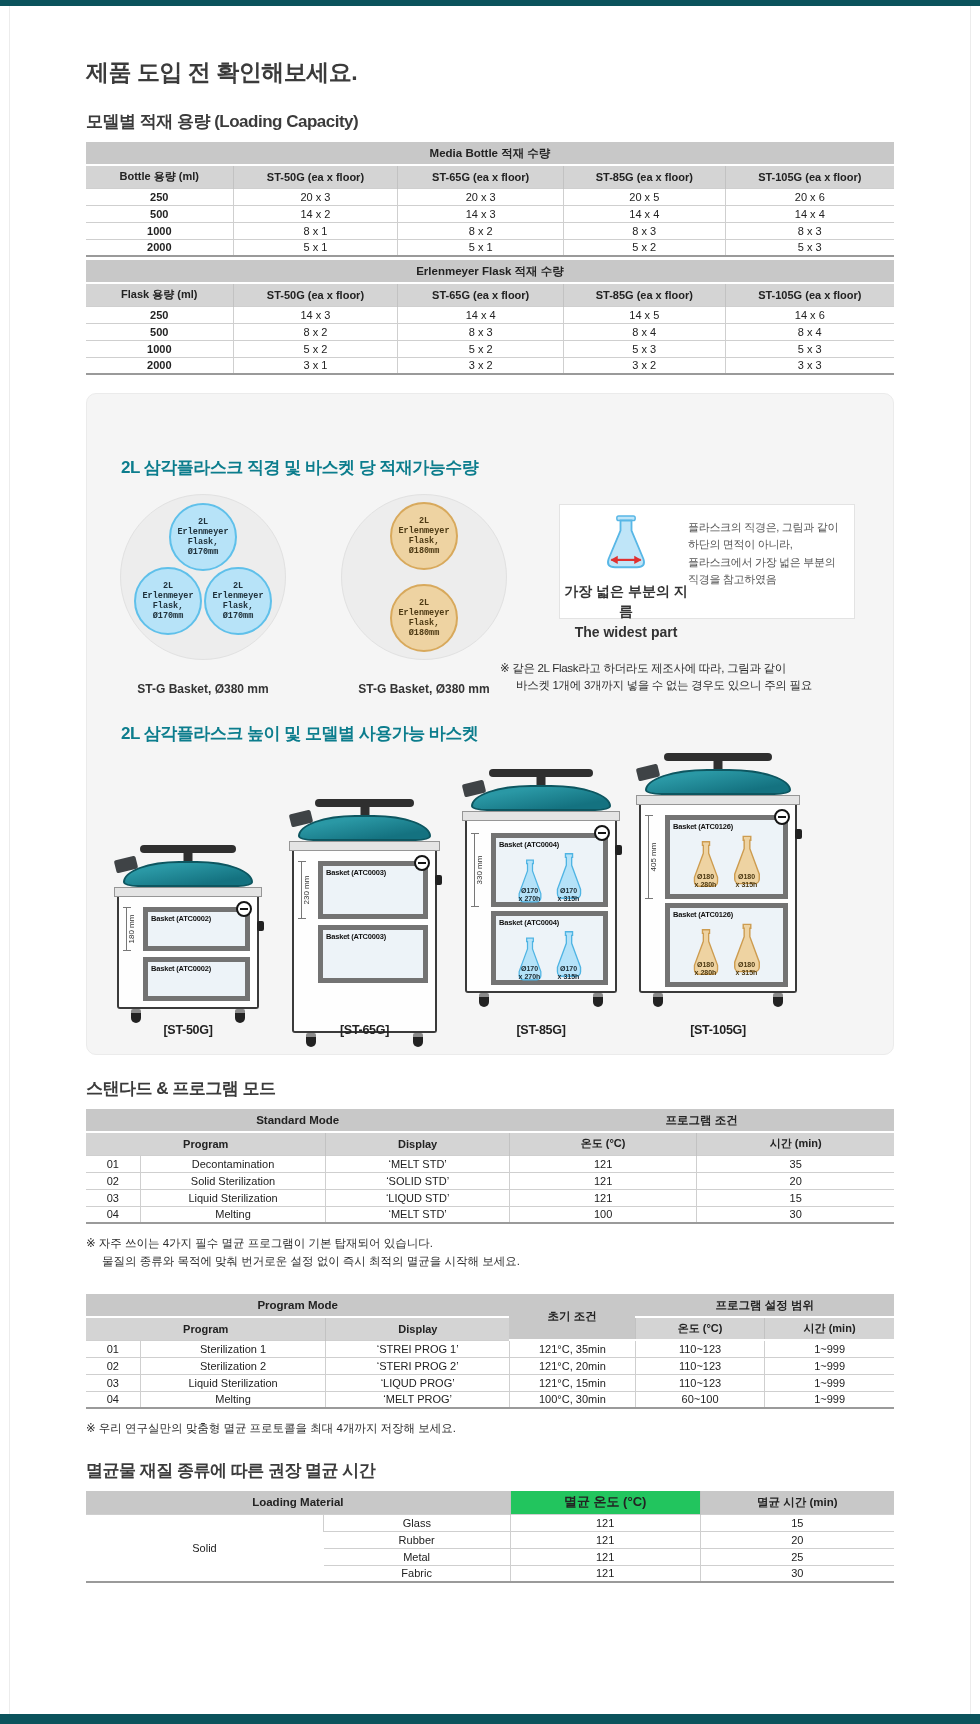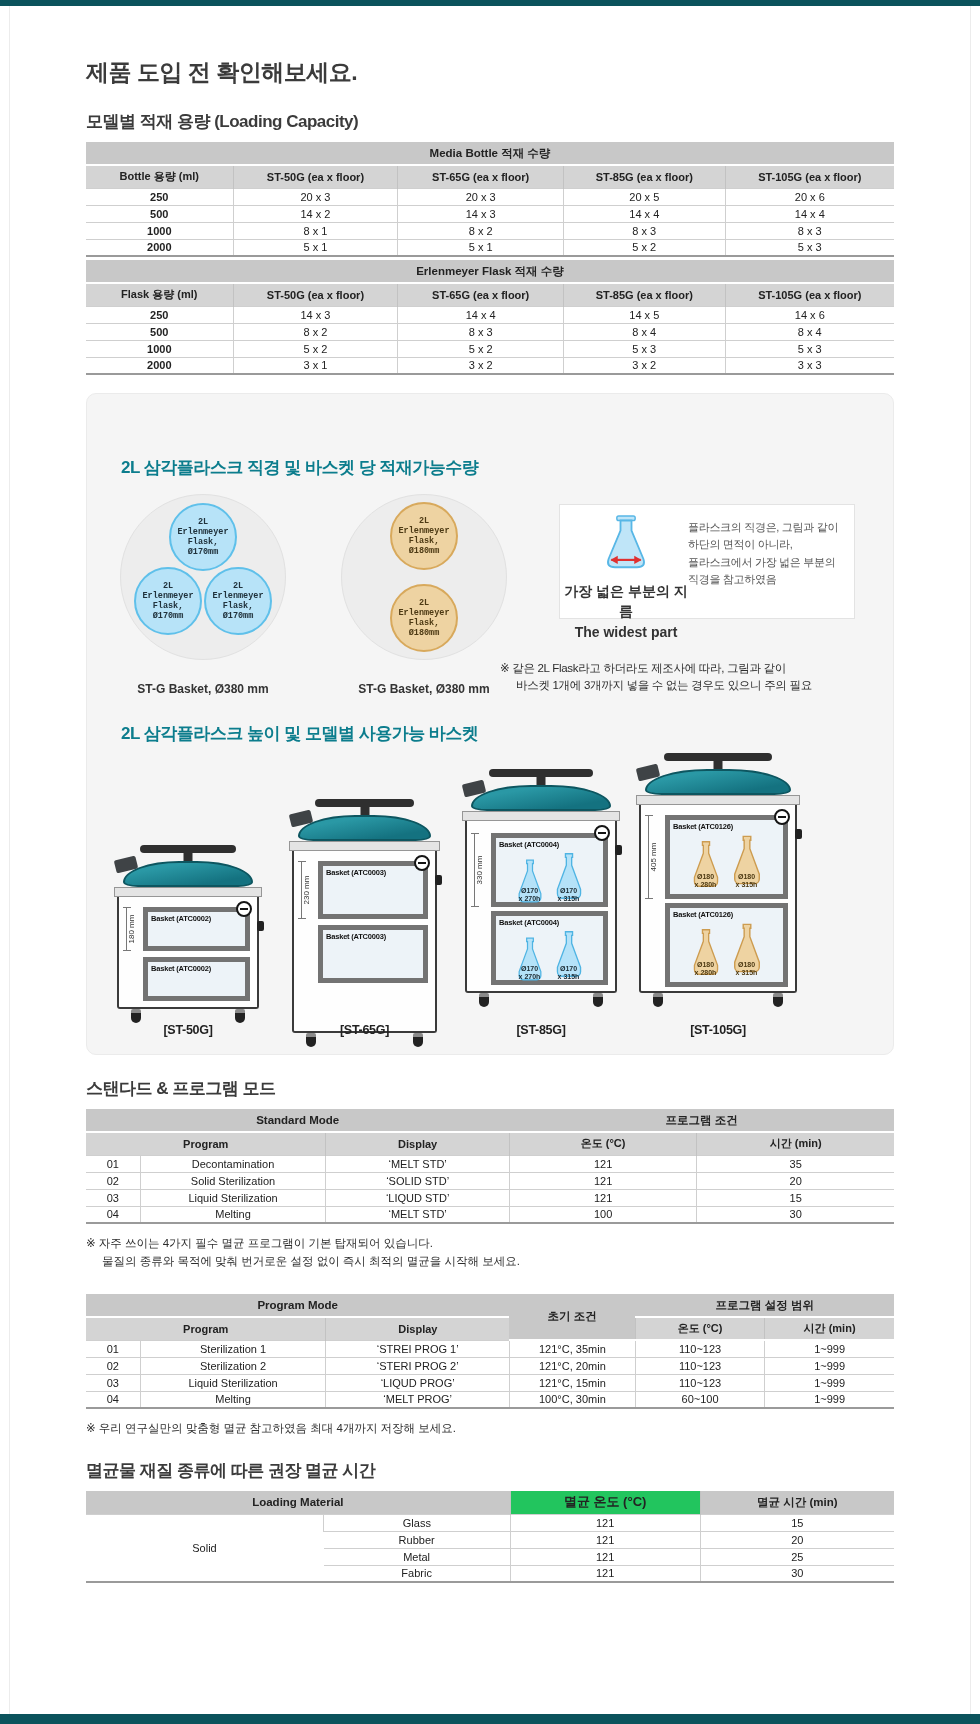--- a/index.html
+++ b/index.html
@@ -530,21 +530,21 @@
           <td>Melting</td>
           <td>‘MELT PROG’</td>
           <td>100°C, 30min</td>
           <td>60~100</td>
           <td>1~999</td>
         </tr>
       </tbody>
   </table>
 
   <div class="note">
-    <span class="ln">※ 우리 연구실만의 맞춤형 멸균 참고하였음 최대 4개까지 저장해 보세요.</span>
+    <span class="ln">※ 우리 연구실만의 맞춤형 멸균 프로토콜을 최대 4개까지 저장해 보세요.</span>
   </div>
 
   <h2 class="section-title mt40">멸균물 재질 종류에 따른 권장 멸균 시간</h2>
 
   <table class="spec mt8">
     <colgroup>
         <col style="width:29.4%">
         <col style="width:23.1%">
         <col style="width:23.5%">
         <col style="width:24%">

